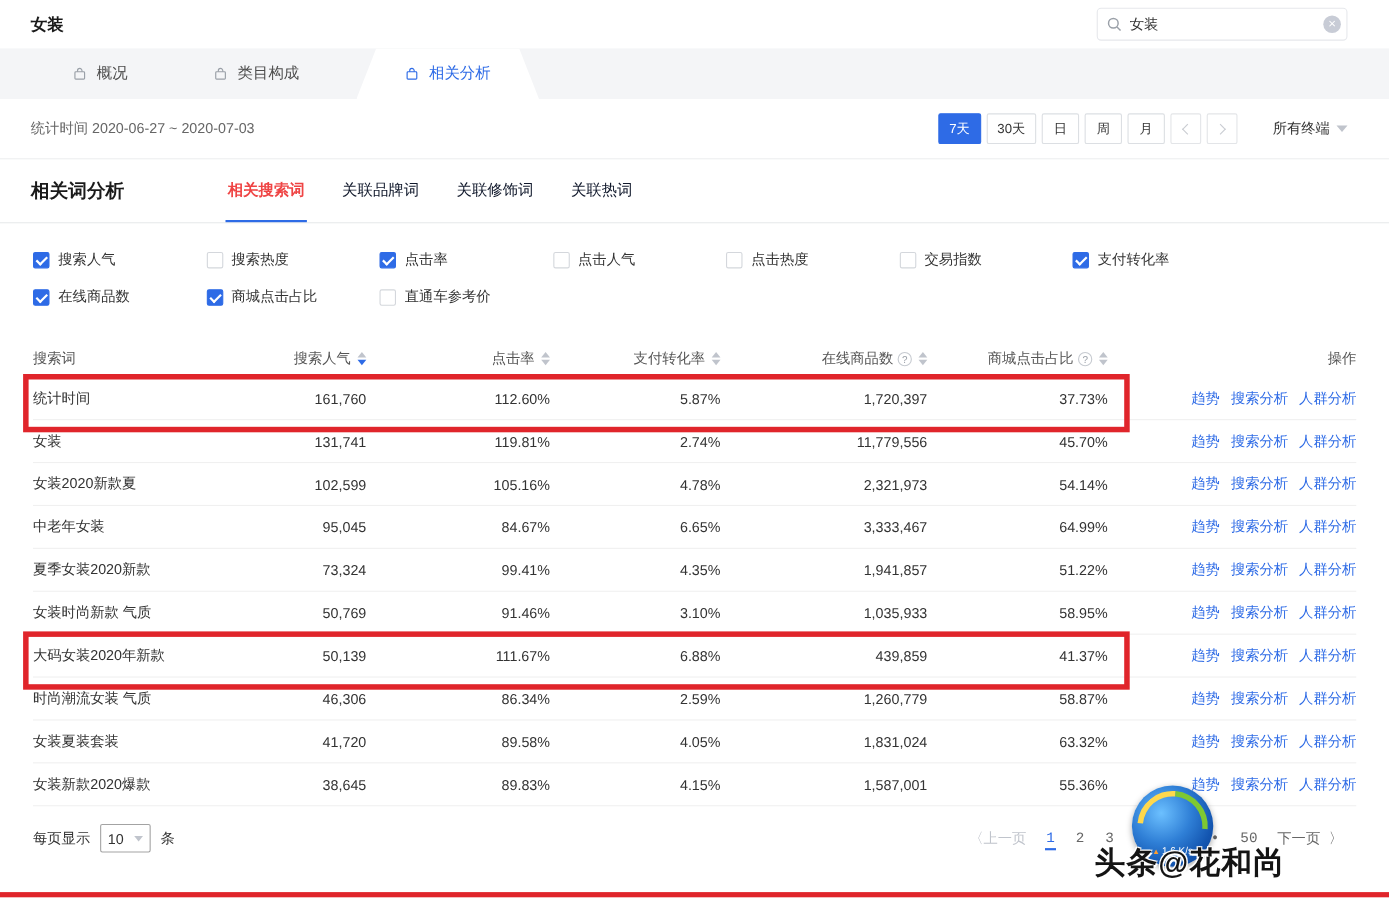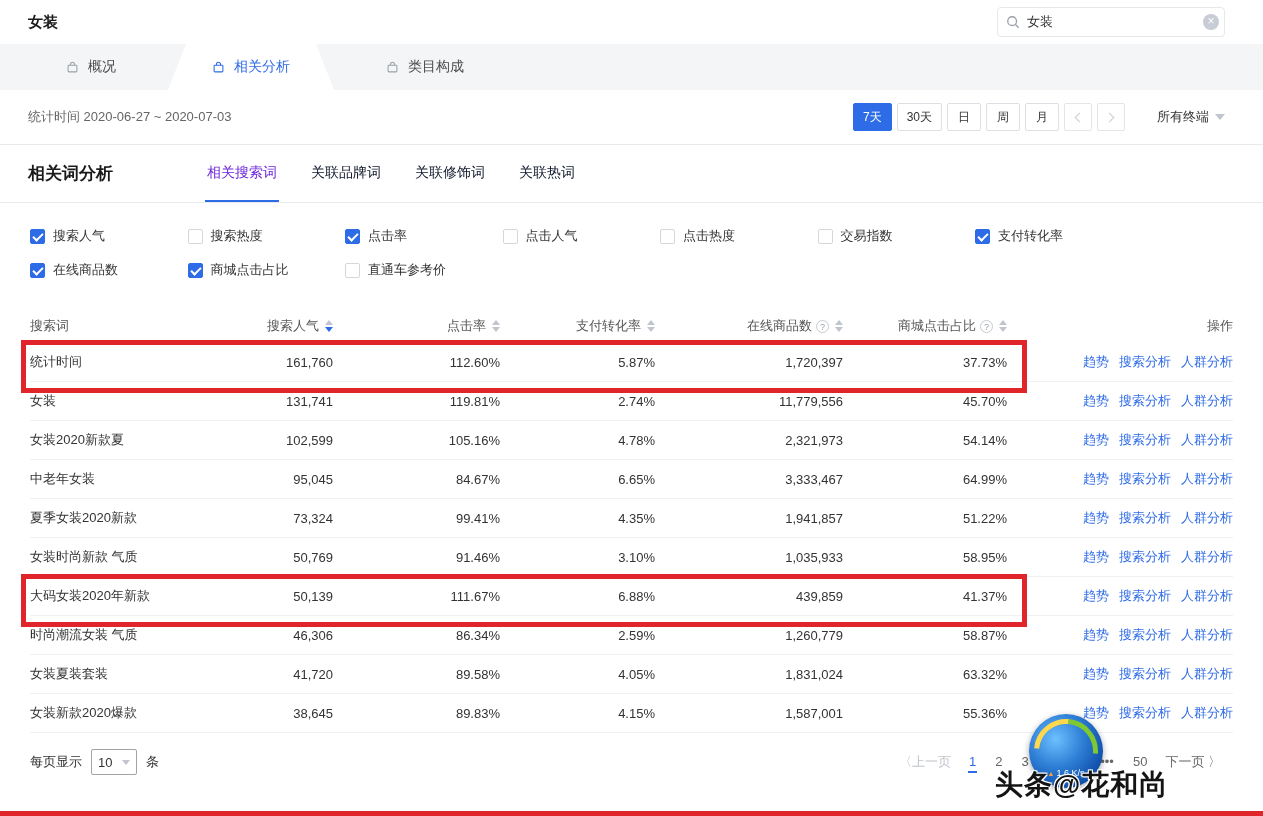--- a/index.html
+++ b/index.html
@@ -45,21 +45,21 @@
   .terminal { display:flex; align-items:center; gap:6px; margin-left:32px; font-size:13px; color:#333; cursor:pointer; }
   .caret-down { width:0; height:0; border-left:5px solid transparent; border-right:5px solid transparent;
     border-top:6px solid #c0c4cc; }
   
   .section-head { height:58px; display:flex; align-items:center; padding-left:28px;
     border-bottom:1px solid #e8eaec; background:#fff; }
   .section-title { font-size:17px; font-weight:bold; color:#1a1a1a; }
   .sec-tabs { display:flex; margin-left:92px; height:100%; align-items:stretch; }
   .sec-tab { font-size:14px; color:#0f172a; display:flex; align-items:center; padding:0 2px;
     margin-right:30px; cursor:pointer; border-bottom:2px solid transparent; }
-  .sec-tab.active { color:#6d28d9; border-bottom-color:#2e6be6; }
+  .sec-tab.active { color:#ef4444; border-bottom-color:#2e6be6;font-weight:bold; }
   
   .filters { padding:24px 0 14px 30px; }
   .filter-row { display:flex; margin-bottom:16px; }
   .filter-item { width:157.5px; display:flex; align-items:center; gap:8px; font-size:13px;
     color:#333; cursor:pointer; }
   .cbx { width:15px; height:15px; border-radius:2px; border:1px solid #d4d7dc; background:#fff;
     position:relative; flex:0 0 auto; }
   .cbx.checked { background:#2e6be6; border-color:#2e6be6; }
   .cbx.checked::after { content:""; position:absolute; left:4px; top:1px; width:4px; height:8px;
     border:solid #fff; border-width:0 2px 2px 0; transform:rotate(45deg); }
@@ -82,21 +82,21 @@
   .actions { display:flex; justify-content:flex-end; gap:10px; }
   .actions a { color:#2e6be6; text-decoration:none; font-size:13px; cursor:pointer; }
   .trow.highlighted::after { content:""; position:absolute; left:-9px; top:-3px; height:43px;
     width:996px; border:5px solid #e0252b; pointer-events:none; z-index:5; }
   
   .pagerow { margin:16px 30px 0 30px; display:flex; align-items:center; justify-content:space-between; }
   .pagesize { display:flex; align-items:center; gap:9px; font-size:13px; color:#333; }
   .size-select { width:46px; height:26px; border:1px solid #a3a3a3; border-radius:2px; display:flex;
     align-items:center; justify-content:space-between; padding:0 6px; cursor:pointer; color:#333; }
   .size-select .caret-down { border-top-width:5px; border-left-width:4px; border-right-width:4px; }
-  .pages { display:flex; align-items:center; gap:17px; font-size:13px; color:#666; margin-right:12px; }
+  .pages { display:flex; align-items:center; gap:17px; font-size:13px; color:#666; margin-right:12px;font-family:Liberation Mono, monospace; }
   .pg-prev { color:#c0c4cc; cursor:default; }
   .pg-next { color:#666; cursor:pointer; }
   .pg { cursor:pointer; padding:2px 1px; }
   .pg.active { color:#2e6be6; border-bottom:2px solid #2e6be6; }
   
   .watermark { position:absolute; right:2px; bottom:6px; width:266px; height:92px; pointer-events:none; }
   .wm-logo { position:absolute; left:34px; top:-4px; width:74px; height:74px; border-radius:50%;
     background:radial-gradient(circle at 36% 34%, #6cc0ff 0%, #2f7fd6 40%, #1355b0 70%, #0c3a86 100%);
     box-shadow:0 2px 6px rgba(0,0,0,.35); }
   .wm-logo::before { content:""; position:absolute; inset:5px; border-radius:50%;
@@ -131,37 +131,37 @@
 <div class="topnav">
     <div class="top-tab">
       <span class="bagwrap">
         <svg width="13" height="13" viewBox="0 0 16 16">
           <path d="M5.5 5.2V4a2.5 2.5 0 0 1 5 0v1.2" fill="none" stroke="currentColor" stroke-width="1.3"></path>
           <rect x="2.6" y="5.2" width="10.8" height="8.2" rx="1" fill="none" stroke="currentColor" stroke-width="1.3"></rect>
         </svg>
       </span>
       <span>概况</span>
     </div>
+    <div class="top-tab">
+      <span class="bagwrap">
+        <svg width="13" height="13" viewBox="0 0 16 16">
+          <path d="M5.5 5.2V4a2.5 2.5 0 0 1 5 0v1.2" fill="none" stroke="currentColor" stroke-width="1.3"></path>
+          <rect x="2.6" y="5.2" width="10.8" height="8.2" rx="1" fill="none" stroke="currentColor" stroke-width="1.3"></rect>
+        </svg>
+      </span>
+      <span>类目构成</span>
+    </div>
     <div class="top-tab active">
       <span class="bagwrap">
         <svg width="13" height="13" viewBox="0 0 16 16">
           <path d="M5.5 5.2V4a2.5 2.5 0 0 1 5 0v1.2" fill="none" stroke="currentColor" stroke-width="1.3"></path>
           <rect x="2.6" y="5.2" width="10.8" height="8.2" rx="1" fill="none" stroke="currentColor" stroke-width="1.3"></rect>
         </svg>
       </span>
       <span>相关分析</span>
-    </div>
-    <div class="top-tab">
-      <span class="bagwrap">
-        <svg width="13" height="13" viewBox="0 0 16 16">
-          <path d="M5.5 5.2V4a2.5 2.5 0 0 1 5 0v1.2" fill="none" stroke="currentColor" stroke-width="1.3"></path>
-          <rect x="2.6" y="5.2" width="10.8" height="8.2" rx="1" fill="none" stroke="currentColor" stroke-width="1.3"></rect>
-        </svg>
-      </span>
-      <span>类目构成</span>
     </div>
   </div>
 
 <div class="statsbar">
   <div class="stats-time">统计时间 2020-06-27 ~ 2020-07-03</div>
   <div class="range-group">
     <span style="display:flex;">
         <span class="range-btn active">7天</span>
         <span class="range-btn">30天</span>
         <span class="range-btn">日</span>

